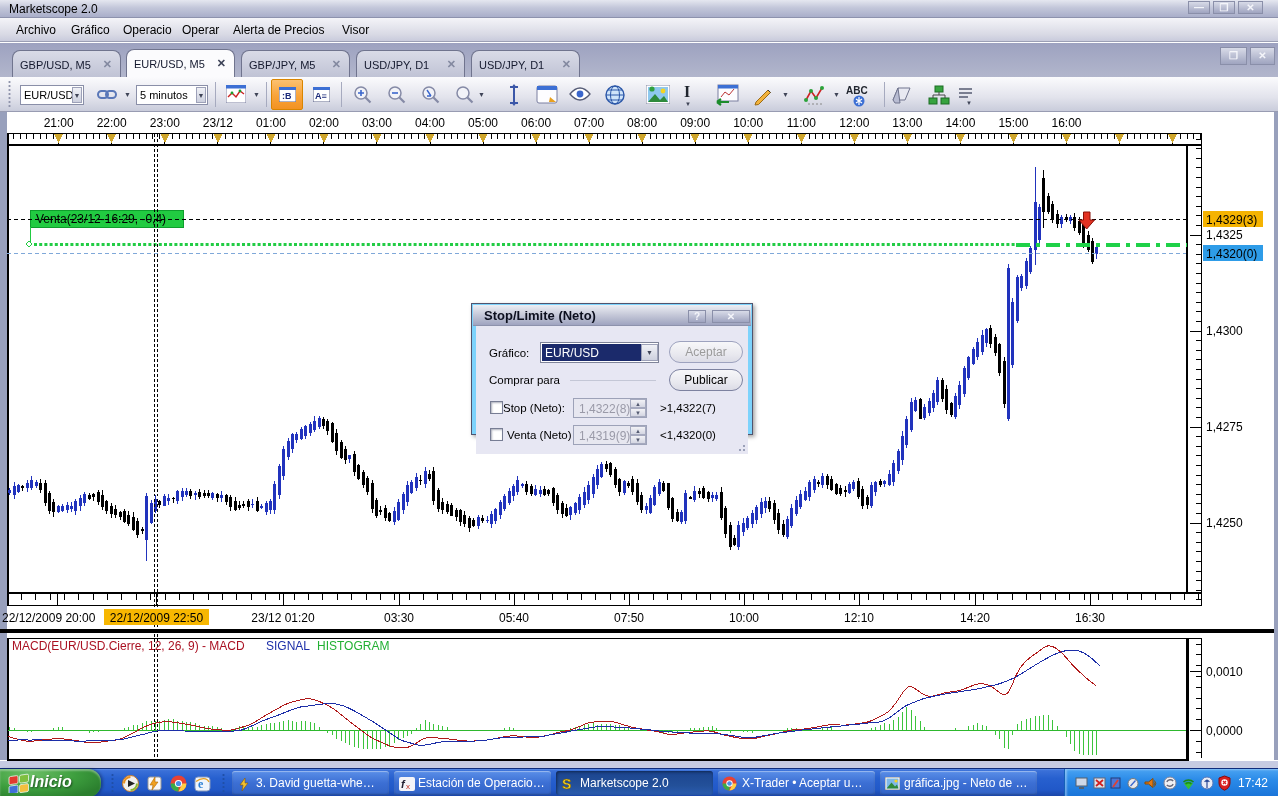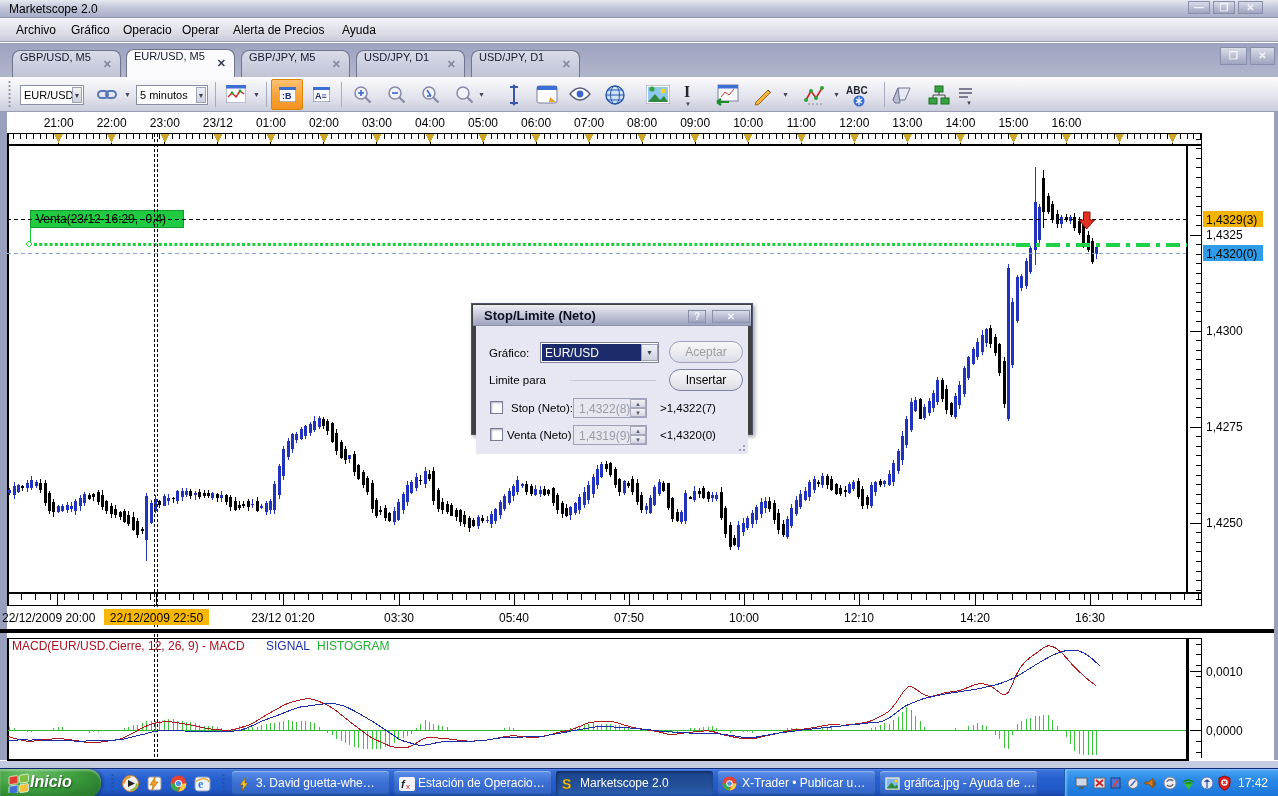--- a/index.html
+++ b/index.html
@@ -3,57 +3,57 @@
 <style>
 *{margin:0;padding:0;box-sizing:border-box}
 body{font-family:"Liberation Sans",sans-serif;width:1278px;height:796px;overflow:hidden;position:relative;background:#fff}
 .abs{position:absolute}
 #titlebar{left:0;top:0;width:1278px;height:18px;background:linear-gradient(#e5e7f0,#c3c7da 45%,#a9aec9);border-bottom:1px solid #8d92ad}
 #titlebar .t{position:absolute;left:9px;top:2px;font-size:12px;color:#000}
 .wbtn{position:absolute;top:1px;height:13px;background:linear-gradient(#d8dbe8,#b9bdd2 55%,#9fa4c0);border:1px solid #8a8fa9;color:#f4f5fa;text-align:center;font-size:10px;line-height:11px;font-weight:bold}
 #menubar{left:0;top:18px;width:1278px;height:24px;background:linear-gradient(#f4f4f8,#d9dae5 70%,#c9cbdc);border-bottom:1px solid #9b9fb5}
 #menubar span{position:absolute;top:5px;font-size:12px;color:#000}
 #tabbar{left:0;top:43px;width:1278px;height:34px;background:linear-gradient(#9da2c0,#b2b6cc)}
-.tab{position:absolute;top:7px;height:27px;border:1px solid #70748e;border-bottom:none;border-radius:8px 8px 0 0;background:linear-gradient(#d9dbe7,#c0c3d5);font-size:11px;color:#14192e;padding:0 0 0 7px}
+.tab{position:absolute;top:7px;height:27px;border:1px solid #70748e;border-bottom:none;border-radius:8px 8px 0 0;background:linear-gradient(#d9dbe7,#c0c3d5);font-size:11px;color:#14192e;padding:8px 0 0 7px}
 .tab .x{position:absolute;right:8px;top:7px;color:#8389a0;font-size:11px;font-weight:bold}
 .tab.active{background:#fbfbfd;z-index:2;top:6px;height:28px}
 .tab.active .x{color:#3c4257}
 #toolbar{left:0;top:77px;width:1278px;height:35px;background:linear-gradient(#fbfbfd,#e2e3ec 60%,#c9ccdb);border-bottom:1px solid #989cb2}
 .combo{position:absolute;top:85px;height:20px;background:#fff;border:1px solid #8a8fa8;font-size:11px;color:#000;padding:3px 0 0 3px;white-space:nowrap}
 .combo .dd{position:absolute;right:1px;top:1px;width:10px;height:16px;background:linear-gradient(#f0f1f6,#cdd0de);border:1px solid #9da1b8;font-size:7px;color:#3f4457;text-align:center;line-height:15px}
 .sep{position:absolute;top:82px;width:1px;height:25px;background:#a6aabf}
 .dda{position:absolute;top:91px;font-size:7px;color:#3f4457}
 #taskbar{left:0;top:768px;width:1278px;height:28px;background:linear-gradient(#5e90e8 0%,#3a70d8 6%,#2760cf 35%,#2158c8 77%,#1a46a8 100%);border-top:1px solid #0f2c7c}
 #startbtn{position:absolute;left:0;top:0;width:101px;height:28px;border-radius:0 13px 13px 0;background:radial-gradient(ellipse at 30% 20%,#6cbf66,#3d9e3e 45%,#2b7f2e 80%);box-shadow:inset 0 2px 2px rgba(255,255,255,.35), 2px 0 3px rgba(0,0,0,.3);color:#fff;font-size:16px;font-style:italic;font-weight:bold;text-shadow:1px 1px 2px rgba(0,0,0,.5);padding:4px 0 0 30px}
 .tkbtn{position:absolute;top:2px;height:24px;width:157px;border-radius:3px;background:linear-gradient(#5a8fe8,#3c6fd4 50%,#3263c6);box-shadow:inset 0 1px 1px rgba(255,255,255,.4),inset 0 -1px 2px rgba(0,0,0,.25);color:#fff;font-size:12px;padding:5px 4px 0 24px;white-space:nowrap;overflow:hidden}
 .tkbtn.pressed{background:linear-gradient(#1b448f,#235099 60%,#2a5cb0);box-shadow:inset 1px 1px 3px rgba(0,0,0,.45)}
 #tray{position:absolute;right:0;top:0;width:214px;height:28px;background:linear-gradient(#4aa3f2 0%,#2a8ae8 40%,#1973d8 100%);box-shadow:inset 2px 1px 2px rgba(255,255,255,.35);border-left:1px solid #1560b8}
 #clock{position:absolute;right:10px;top:7px;color:#fff;font-size:12px}
-#dialog{left:471px;top:303px;width:282px;height:132px;background:#404040;border:1px solid #50546e;box-shadow:2px 2px 4px rgba(0,0,0,.35);z-index:10}
+#dialog{left:471px;top:303px;width:282px;height:132px;background:#7dd3fc;border:1px solid #50546e;box-shadow:2px 2px 4px rgba(0,0,0,.35);z-index:10}
 #dlgtitle{position:absolute;left:1px;top:1px;right:1px;height:21px;background:linear-gradient(#eceef4,#c5c8d8 50%,#9fa4c0);border-bottom:1px solid #8d92ac;font-size:13px;font-weight:bold;color:#0c0f1e;padding:3px 0 0 11px}
 #dlgbody{position:absolute;left:4px;top:22px;width:272px;height:128px;background:#e7e7f3;font-size:11.5px;color:#000}
 .dbtn{position:absolute;width:74px;height:22px;border:1px solid #9da2be;border-radius:11px;background:linear-gradient(#f7f7f9,#e9e9ef 60%,#dcdce6);text-align:center;padding-top:3px;font-size:12px}
 .chk{position:absolute;width:13px;height:13px;background:#fff;border:1px solid #777d94;box-shadow:inset 1px 1px 2px rgba(90,95,120,.5)}
 .dinput{position:absolute;width:74px;height:20px;border:1px solid #9da2b8;background:#e7e7f0;color:#9a9aa8;font-size:12px;padding:3px 0 0 5px}
 .spin{position:absolute;width:16px;height:18px}
 .spin div{position:absolute;left:0;width:16px;height:9px;background:linear-gradient(#f2f2f6,#d4d6e2);border:1px solid #a6aabf;font-size:6px;text-align:center;line-height:8px;color:#555b72}
 </style></head><body>
 <div id="titlebar" class="abs">
     <span class="t">Marketscope 2.0</span>
 <span class="wbtn" style="left:1188px;width:22px">—</span>
 <span class="wbtn" style="left:1213px;width:22px">❐</span>
 <span class="wbtn" style="left:1238px;width:25px">✕</span>
   </div>
 <div id="menubar" class="abs">
     <span style="left:16px">Archivo</span>
     <span style="left:71px">Gráfico</span>
     <span style="left:123px">Operacio</span>
     <span style="left:182px">Operar</span>
     <span style="left:233px">Alerta de Precios</span>
-    <span style="left:342px">Ayuda</span>
+    <span style="left:342px">Visor</span>
   </div>
 <div id="tabbar" class="abs">
     <div class="tab" style="left:12px;width:109px">GBP/USD, M5<span class="x">✕</span></div>
     <div class="tab active" style="left:126px;width:109px">EUR/USD, M5<span class="x">✕</span></div>
     <div class="tab" style="left:241px;width:109px">GBP/JPY, M5<span class="x">✕</span></div>
     <div class="tab" style="left:356px;width:109px">USD/JPY, D1<span class="x">✕</span></div>
     <div class="tab" style="left:471px;width:109px">USD/JPY, D1<span class="x">✕</span></div>
     <div class="wbtn" style="left:1220px;top:4px;width:27px;height:18px;line-height:16px">❐</div>
     <div class="wbtn" style="left:1250px;top:4px;width:25px;height:18px;line-height:16px">✕</div>
   </div>
@@ -976,25 +976,25 @@
 </svg>
 <div id="dialog" class="abs">
     <div id="dlgtitle">Stop/Limite (Neto)<span class="wbtn" style="left:215px;top:5px;width:18px;height:13px;line-height:12px;font-size:10px">?</span><span class="wbtn" style="left:239px;top:5px;width:38px;height:13px;line-height:12px;font-size:10px">✕</span></div>
     <div id="dlgbody">
       <span class="abs" style="left:13px;top:21px">Gráfico:</span>
       <div class="abs" style="left:64px;top:16px;width:119px;height:21px;border:1px solid #7f8499;background:#fff">
         <div class="abs" style="left:1px;top:1px;width:99px;height:17px;background:#1b2a6b;color:#fff;font-size:12px;padding:2px 0 0 3px">EUR/USD</div>
         <div class="abs" style="left:100px;top:1px;width:17px;height:17px;background:linear-gradient(#f0f1f6,#cdd0de);border:1px solid #9da1b8;font-size:7px;color:#3f4457;text-align:center;line-height:16px">▼</div>
       </div>
       <div class="dbtn" style="left:193px;top:15px;color:#9b9b9b">Aceptar</div>
-      <div class="dbtn" style="left:193px;top:43px;border-color:#7d82a0">Insertar</div>
-      <span class="abs" style="left:13px;top:48px">Limite para</span>
+      <div class="dbtn" style="left:193px;top:43px;border-color:#7d82a0">Publicar</div>
+      <span class="abs" style="left:13px;top:48px">Comprar para</span>
       <div class="abs" style="left:94px;top:54px;width:86px;height:1px;background:#c4c7d6"></div>
       <div class="chk" style="left:14px;top:75px"></div>
-      <span class="abs" style="left:35px;top:76px">Stop (Neto):</span>
+      <span class="abs" style="left:27px;top:76px">Stop (Neto):</span>
       <div class="dinput" style="left:97px;top:72px">1,4322(8)</div>
       <div class="spin" style="left:154px;top:73px">
         <div style="top:0">▲</div>
         <div style="top:9px">▼</div>
       </div>
       <span class="abs" style="left:184px;top:76px">&gt;1,4322(7)</span>
       <div class="chk" style="left:14px;top:102px"></div>
       <span class="abs" style="left:31px;top:103px">Venta (Neto)</span>
       <div class="dinput" style="left:97px;top:99px">1,4319(9)</div>
       <div class="spin" style="left:154px;top:100px">
@@ -1054,29 +1054,29 @@
     <div class="tkbtn" style="left:394px">Estación de Operacio…</div>
     <svg class="abs" style="left:399px;top:8px" width="16" height="14">
       <rect x="0" y="0" width="16" height="14" rx="2" fill="#f4f4f8"></rect>
       <text x="2" y="11" font-size="11" font-style="italic" font-weight="bold" fill="#223">f</text>
       <text x="7" y="12" font-size="8" fill="#c03020">x</text>
     </svg>
     <div class="tkbtn pressed" style="left:556px">Marketscope 2.0</div>
     <svg class="abs" style="left:561px;top:7px" width="15" height="16">
       <text x="1" y="13" font-size="14" font-weight="bold" fill="#f5d423" stroke="#7a5a00" stroke-width=".5">S</text>
     </svg>
-    <div class="tkbtn" style="left:718px">X-Trader • Publicar u…</div>
+    <div class="tkbtn" style="left:718px">X-Trader • Aceptar u…</div>
     <svg class="abs" style="left:722px;top:7px" width="15" height="15">
       <circle cx="7.5" cy="7.5" r="7" fill="#e84233"></circle>
       <path d="M7.5 14.5a7 7 0 0 1-7-7h7z" fill="#3bab48"></path>
       <path d="M14.5 7.5a7 7 0 0 1-7 7l3.5-7z" fill="#ffce44"></path>
       <circle cx="7.5" cy="7.5" r="3.2" fill="#fff"></circle>
       <circle cx="7.5" cy="7.5" r="2.3" fill="#4a90e8"></circle>
     </svg>
-    <div class="tkbtn" style="left:880px">gráfica.jpg - Ayuda de …</div>
+    <div class="tkbtn" style="left:880px">gráfica.jpg - Neto de …</div>
     <svg class="abs" style="left:885px;top:8px" width="15" height="13">
       <rect x="0" y="0" width="15" height="13" fill="#fff" stroke="#888"></rect>
       <rect x="1.5" y="1.5" width="12" height="10" fill="#7fb8e8"></rect>
       <path d="M1.5 11.5l5-6 3.5 4 2-2 1.5 4z" fill="#2e8a3c"></path>
       <circle cx="11" cy="4" r="1.6" fill="#f5d423"></circle>
     </svg>
     <div id="tray">
       <svg class="abs" style="left:10px;top:8px" width="14" height="13">
         <rect x="1" y="1" width="11" height="8" fill="#cfd8e8" stroke="#55606e"></rect>
         <rect x="4" y="10" width="5" height="2" fill="#55606e"></rect>

